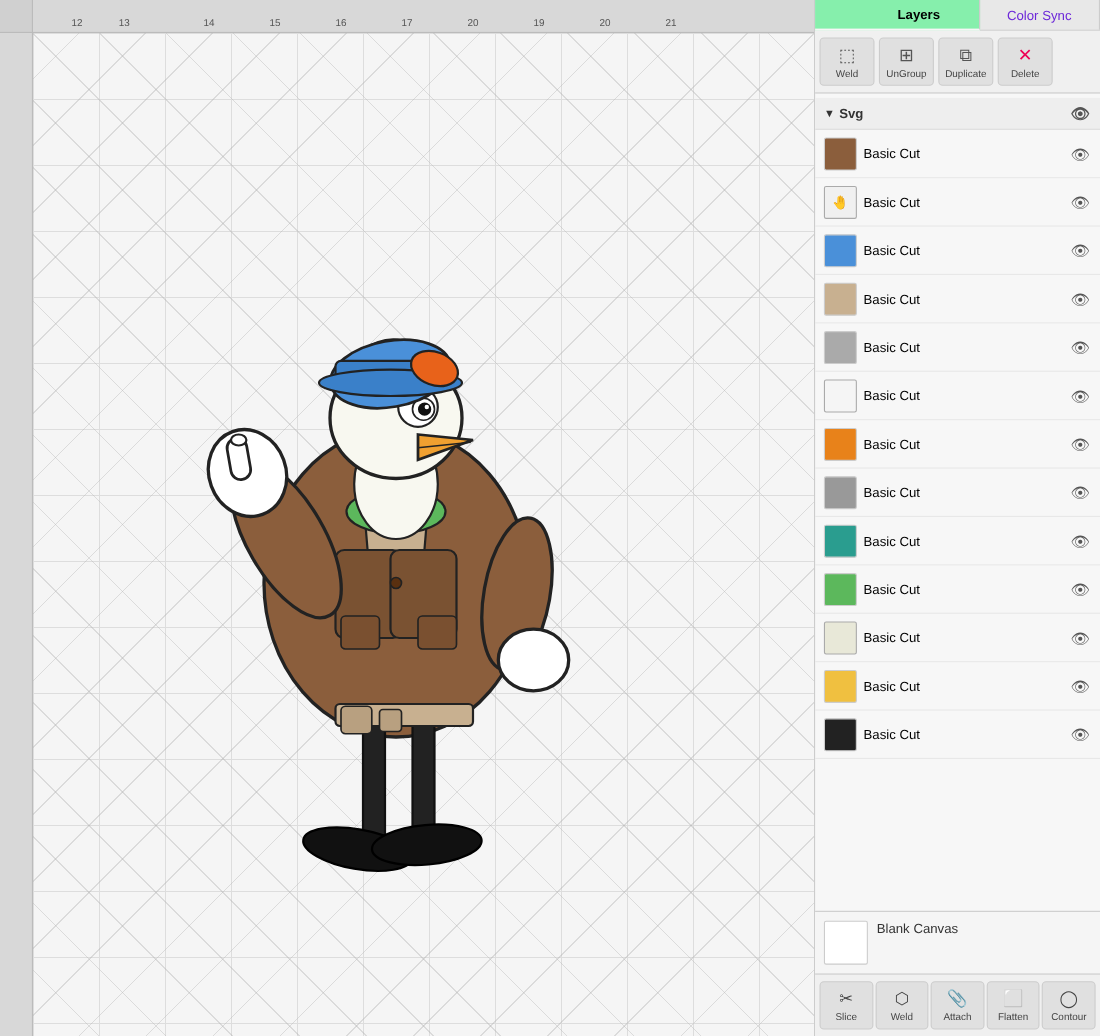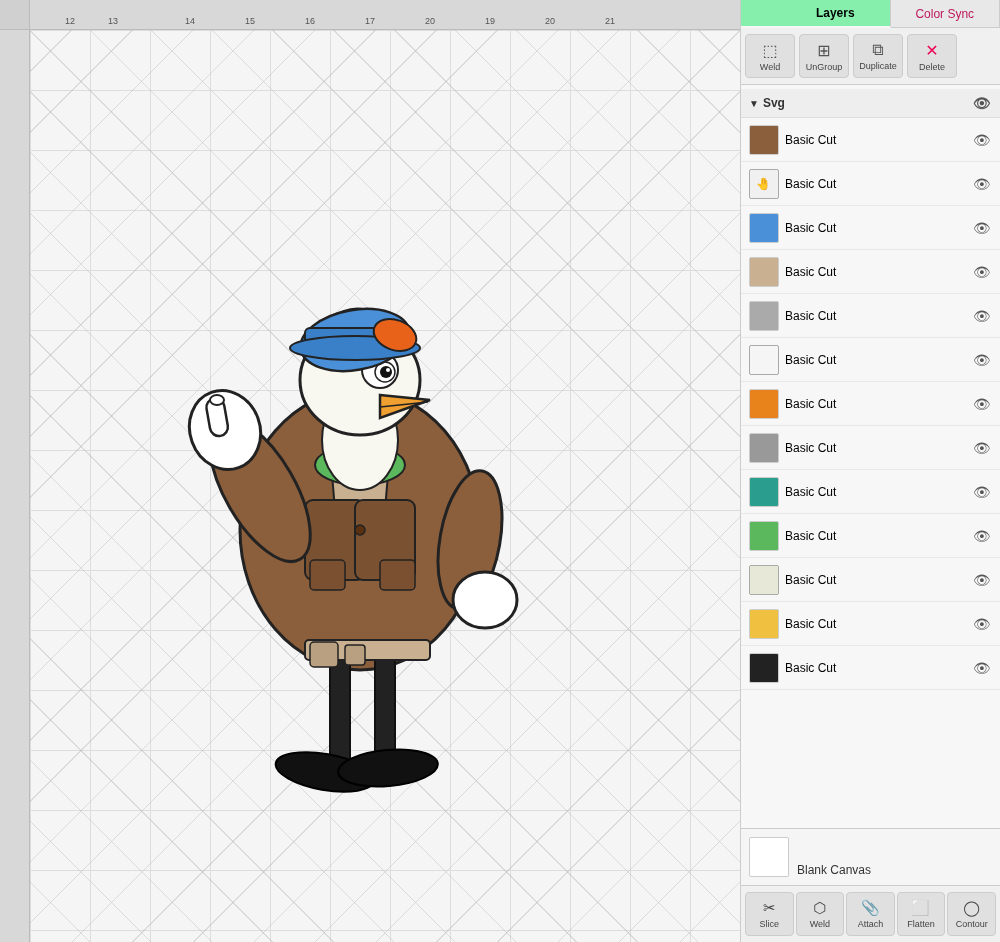--- a/index.html
+++ b/index.html
@@ -128,21 +128,21 @@
     }
 
     .panel-tab {
       flex: 1;
       display: flex;
       align-items: center;
       justify-content: center;
       font-size: 12px;
       cursor: pointer;
       border-right: 1px solid #ccc;
-      color: #be185d;
+      color: #6d28d9;
     }
 
     .panel-tab.active {
       background: #86efac;
       color: #000;
       font-weight: bold;
       border-bottom: 2px solid #f7f7f7;
       margin-bottom: -1px;
       padding-left: 40px;
     }
@@ -233,21 +233,21 @@
       display: flex;
       align-items: center;
       justify-content: center;
       font-size: 14px;
       color: #555;
       cursor: pointer;
     }
 
     .blank-canvas-row {
       display: flex;
-      align-items: flex-end;
+      align-items: flex-start;
       padding: 8px;
       border-top: 1px solid #ccc;
       background: #f5f5f5;
       gap: 8px;
     }
 
     .blank-canvas-thumb {
       width: 40px;
       height: 40px;
       background: white;

